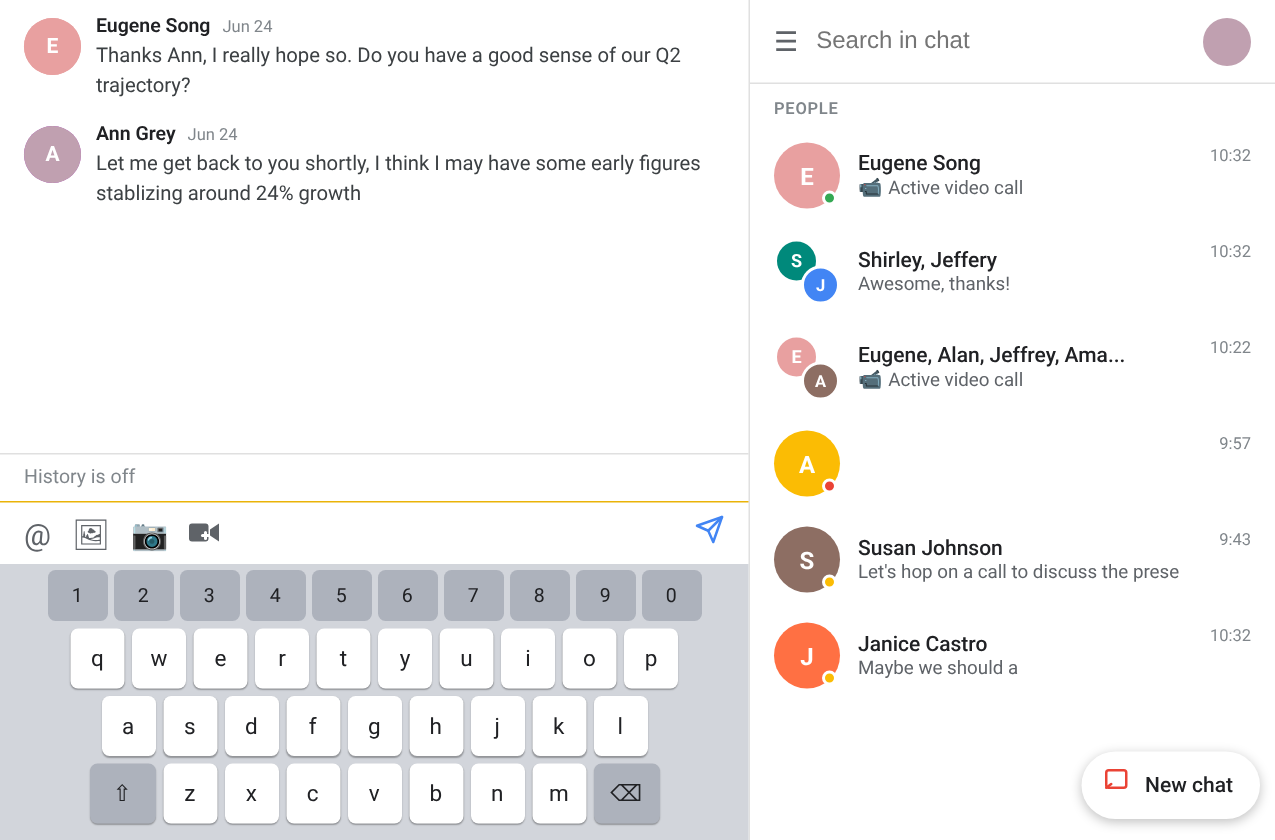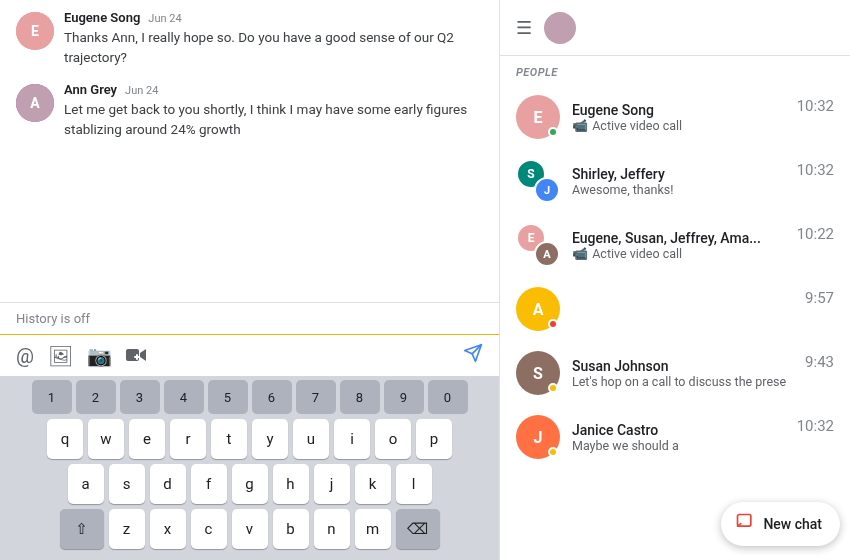--- a/index.html
+++ b/index.html
@@ -199,21 +199,20 @@
       background: #c0a0b0;
       flex-shrink: 0;
     }
 
     .people-label {
       padding: 10px 16px 6px;
       font-size: 11px;
       font-weight: 600;
       color: #80868b;
       letter-spacing: 0.5px;
-      font-style: italic;
     }
 
     .chat-list {
       flex: 1;
       overflow: hidden;
     }
 
     .chat-item {
       display: flex;
       align-items: center;
@@ -278,21 +277,21 @@
       overflow: hidden;
       text-overflow: ellipsis;
       display: flex;
       align-items: center;
       gap: 4px;
     }
 
     .video-icon { color: #1a73e8; font-size: 13px; }
 
     .chat-time {
-      font-size: 15px;
+      font-size: 11px;
       color: #80868b;
       flex-shrink: 0;
       align-self: flex-start;
       margin-top: 2px;
     }
 
     
     .new-chat-fab {
       position: absolute;
       bottom: 14px;
@@ -444,20 +443,21 @@
         <div class="key">m</div>
         <div class="key key-special">⌫</div>
       </div>
   </div>
 </div>
 
 <div class="relative-wrap">
   <div class="right-panel">
     <div class="search-header">
       <span class="hamburger-icon">☰</span>
+      <input class="search-input" type="text" placeholder="Search in chat" style="">
       <div class="user-avatar-small"></div>
     </div>
 
     <div class="people-label">
       <span>PEOPLE</span>
     </div>
 
     <div class="chat-list">
 
     <div class="chat-item">
@@ -490,21 +490,21 @@
           <div class="chat-time">10:32</div>
         </div>
         <div class="chat-item">
           <div class="chat-avatar-wrap">
             <div class="group-avatar">
               <div class="a1 chat-avatar-main av-pink" style="position: absolute; top: 0px; left: 0px; width: 30px; height: 30px; border-radius: 50%; border: 2px solid rgb(255, 255, 255); display: flex; align-items: center; justify-content: center; font-size: 12px; font-weight: bold; color: rgb(255, 255, 255); background: rgb(232, 160, 160);">E</div>
               <div style="position: absolute; bottom: 0px; right: 0px; width: 26px; height: 26px; border-radius: 50%; border: 2px solid rgb(255, 255, 255); display: flex; align-items: center; justify-content: center; font-size: 11px; font-weight: bold; color: rgb(255, 255, 255); background: rgb(141, 110, 99);">A</div>
             </div>
           </div>
           <div class="chat-info">
-            <div class="chat-name">Eugene, Susan, Jeffrey, Ama...</div>
+            <div class="chat-name">Eugene, Alan, Jeffrey, Ama...</div>
             <div class="chat-preview">
               <span class="video-icon">📹</span>
               <span>Active video call</span>
             </div>
           </div>
           <div class="chat-time">10:22</div>
         </div>
         <div class="chat-item">
           <div class="chat-avatar-wrap">
             <div class="chat-avatar-main" style="background: rgb(251, 188, 4);">A</div>

